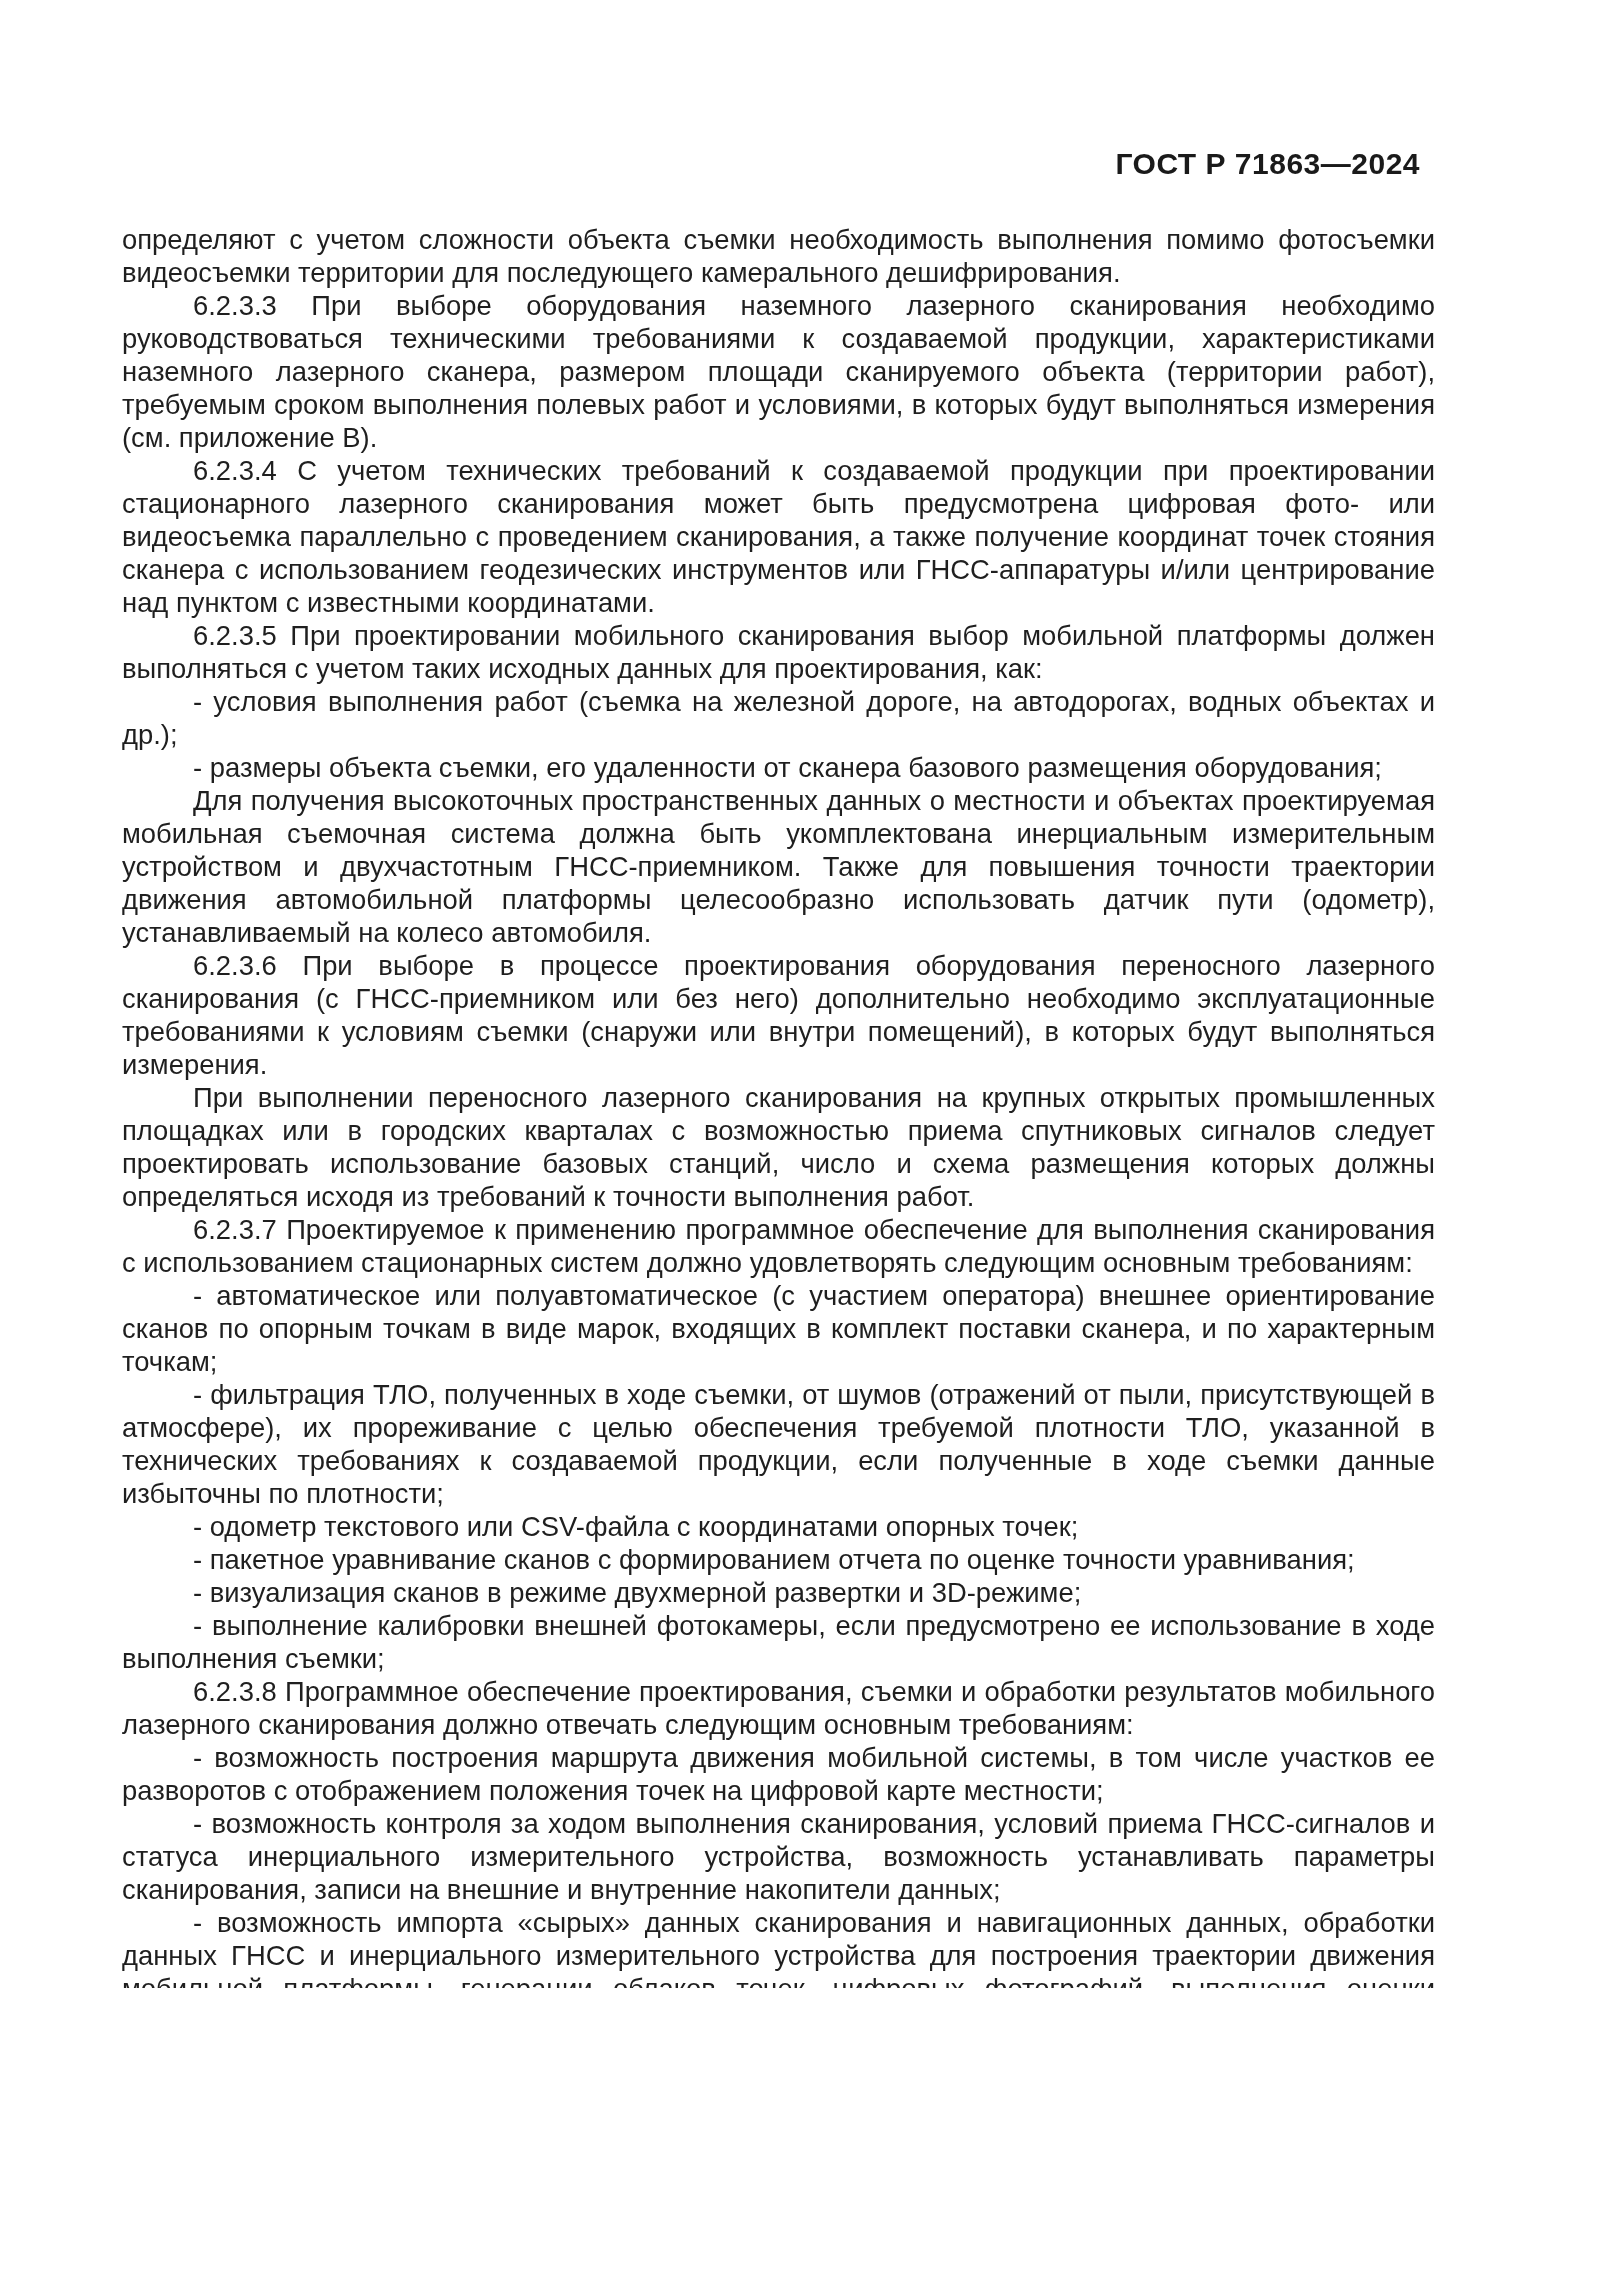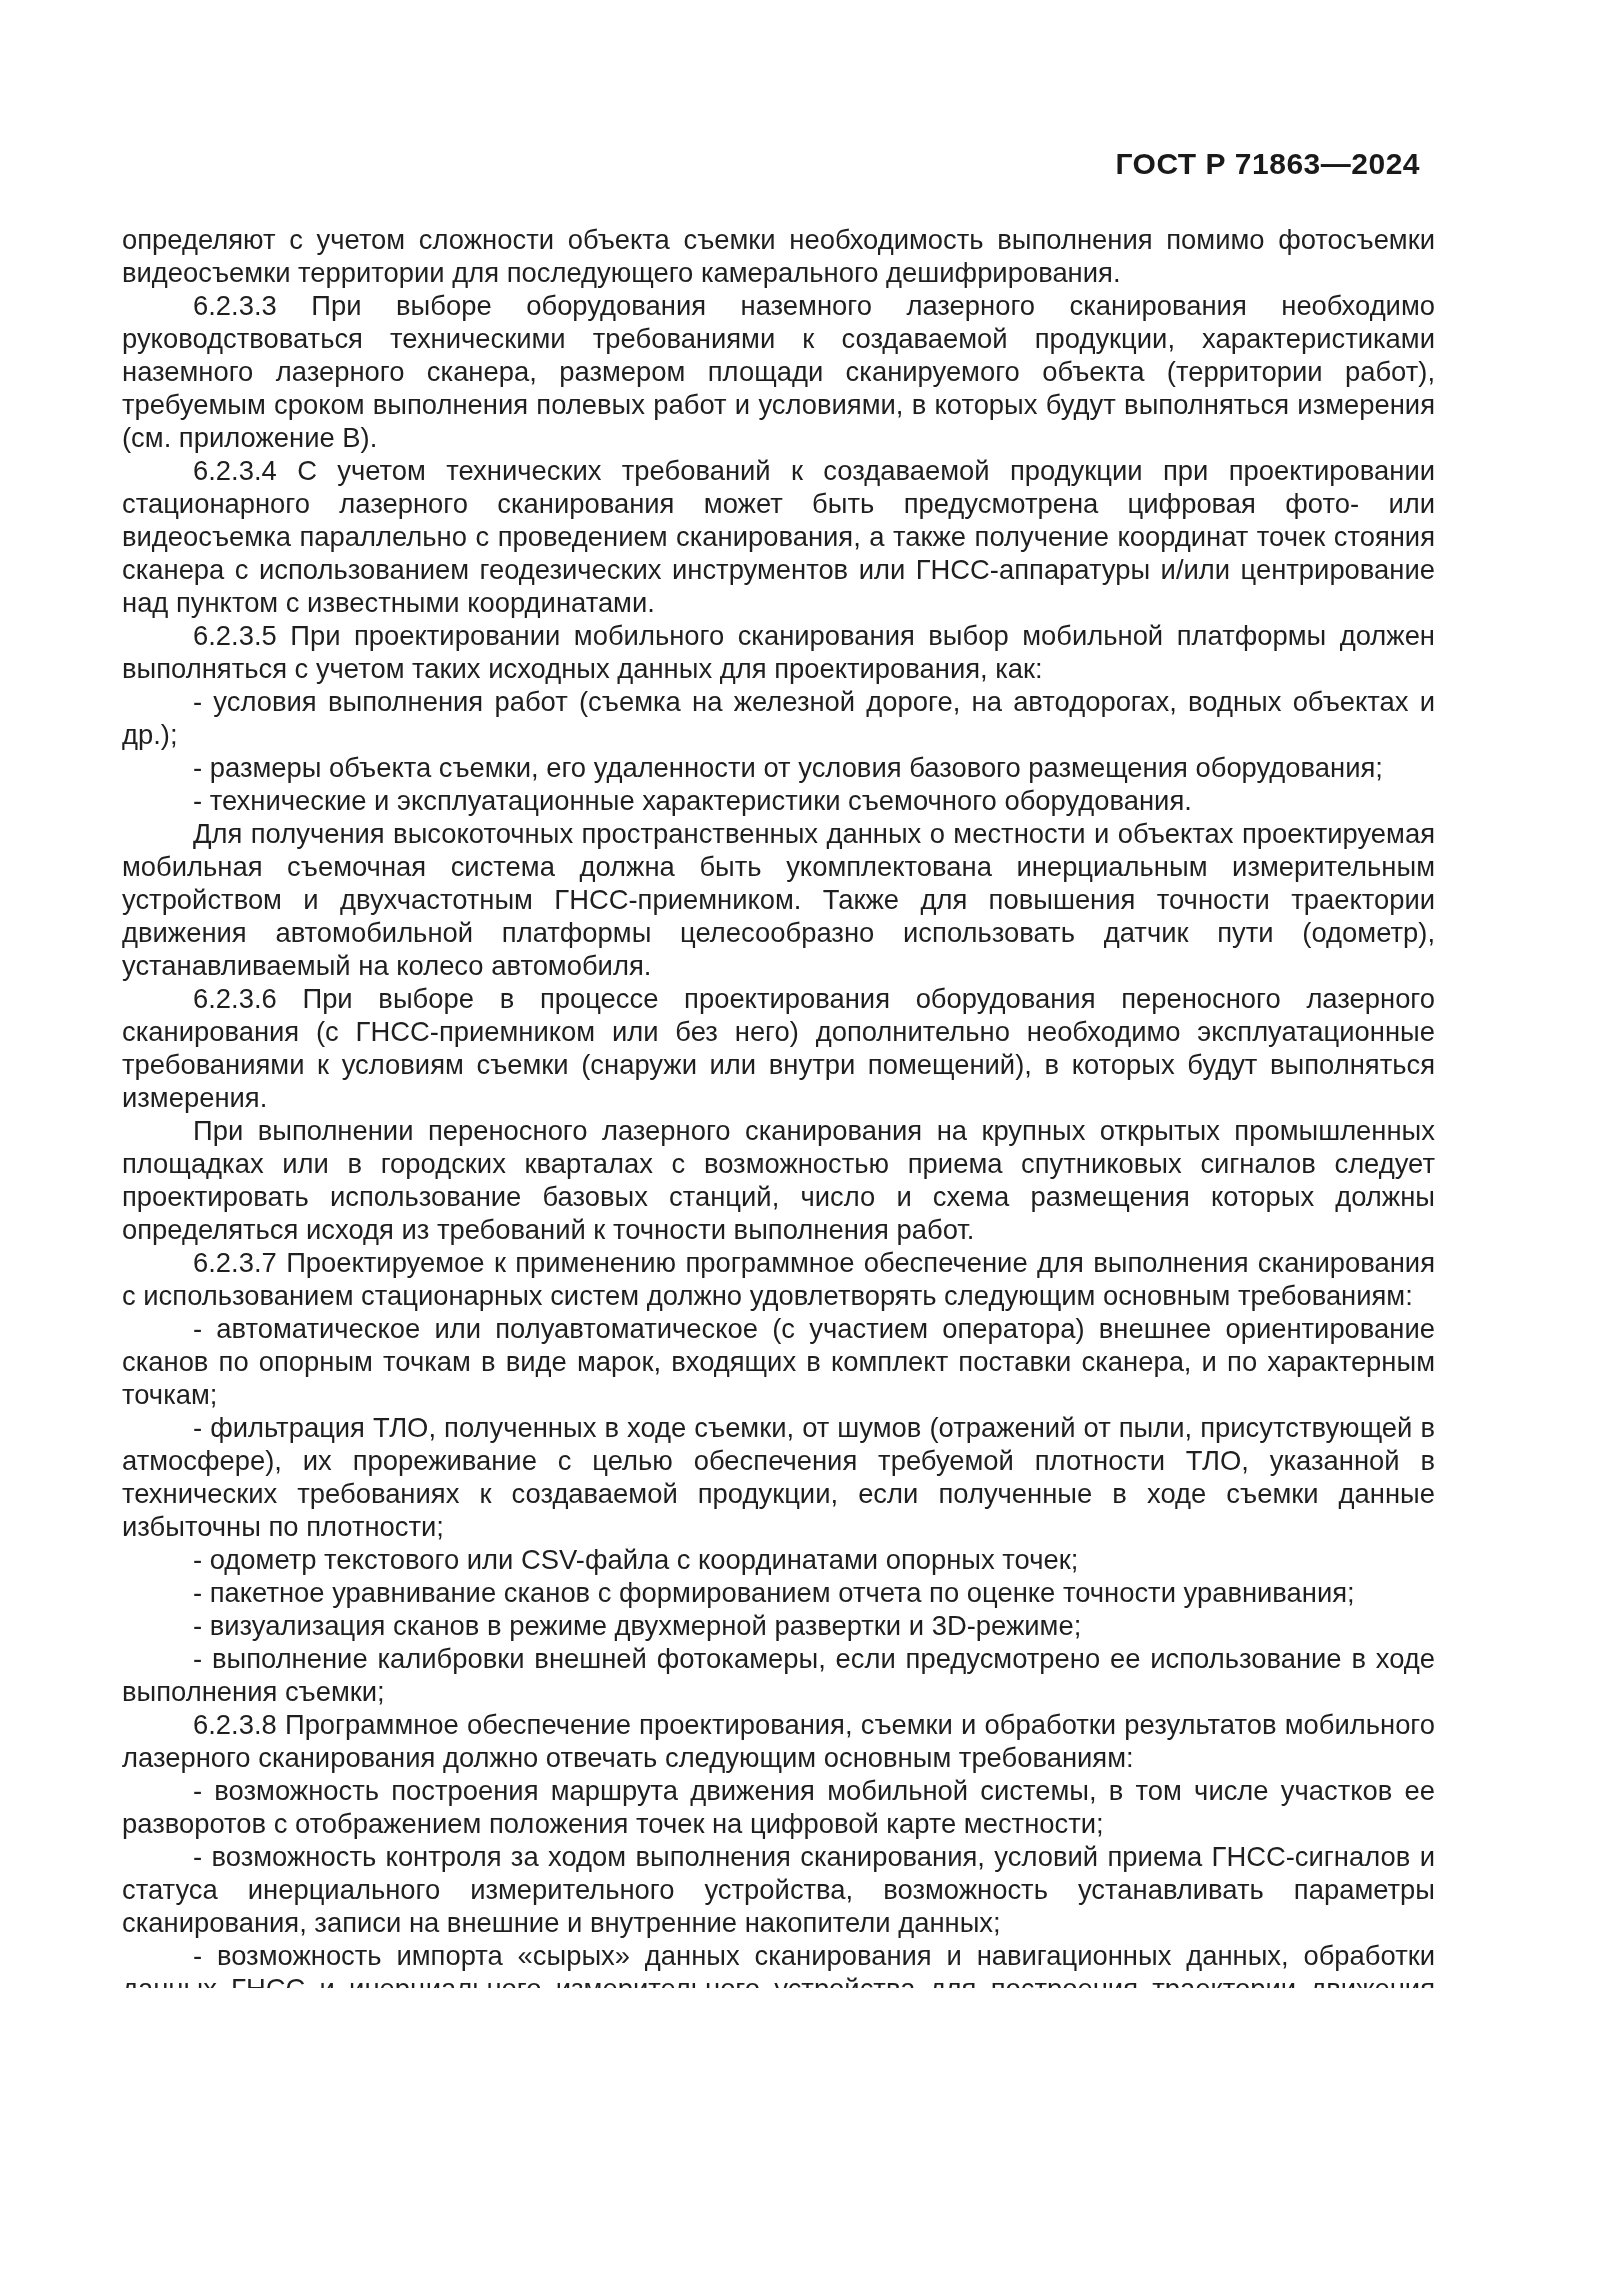--- a/index.html
+++ b/index.html
@@ -65,23 +65,22 @@
       <p class="para no-indent">определяют с учетом сложности объекта съемки необходимость выполнения помимо фотосъемки видеосъемки территории для последующего камерального дешифрирования.</p>
 
       <p class="para">6.2.3.3 При выборе оборудования наземного лазерного сканирования необходимо руководствоваться техническими требованиями к создаваемой продукции, характеристиками наземного лазерного сканера, размером площади сканируемого объекта (территории работ), требуемым сроком выполнения полевых работ и условиями, в которых будут выполняться измерения (см. приложение В).</p>
 
       <p class="para">6.2.3.4 С учетом технических требований к создаваемой продукции при проектировании стационарного лазерного сканирования может быть предусмотрена цифровая фото- или видеосъемка параллельно с проведением сканирования, а также получение координат точек стояния сканера с использованием геодезических инструментов или ГНСС-аппаратуры и/или центрирование над пунктом с известными координатами.</p>
 
       <p class="para">6.2.3.5 При проектировании мобильного сканирования выбор мобильной платформы должен выполняться с учетом таких исходных данных для проектирования, как:</p>
 
       <p class="para">- условия выполнения работ (съемка на железной дороге, на автодорогах, водных объектах и др.);</p>
 
-      <p class="para">- размеры объекта съемки, его удаленности от условия базового размещения оборудования;</p>
+      <p class="para">- размеры объекта съемки, его удаленности от сканера базового размещения оборудования;</p>
 
-      <p class="para">- технические и эксплуатационные характеристики съемочного оборудования.</p>
 
       <p class="para">Для получения высокоточных пространственных данных о местности и объектах проектируемая мобильная съемочная система должна быть укомплектована инерциальным измерительным устройством и двухчастотным ГНСС-приемником. Также для повышения точности траектории движения автомобильной платформы целесообразно использовать датчик пути (одометр), устанавливаемый на колесо автомобиля.</p>
 
       <p class="para">6.2.3.6 При выборе в процессе проектирования оборудования переносного лазерного сканирования (с ГНСС-приемником или без него) дополнительно необходимо эксплуатационные требованиями к условиям съемки (снаружи или внутри помещений), в которых будут выполняться измерения.</p>
 
       <p class="para">При выполнении переносного лазерного сканирования на крупных открытых промышленных площадках или в городских кварталах с возможностью приема спутниковых сигналов следует проектировать использование базовых станций, число и схема размещения которых должны определяться исходя из требований к точности выполнения работ.</p>
 
       <p class="para">6.2.3.7 Проектируемое к применению программное обеспечение для выполнения сканирования с использованием стационарных систем должно удовлетворять следующим основным требованиям:</p>
 
       <p class="para">- автоматическое или полуавтоматическое (с участием оператора) внешнее ориентирование сканов по опорным точкам в виде марок, входящих в комплект поставки сканера, и по характерным точкам;</p>

